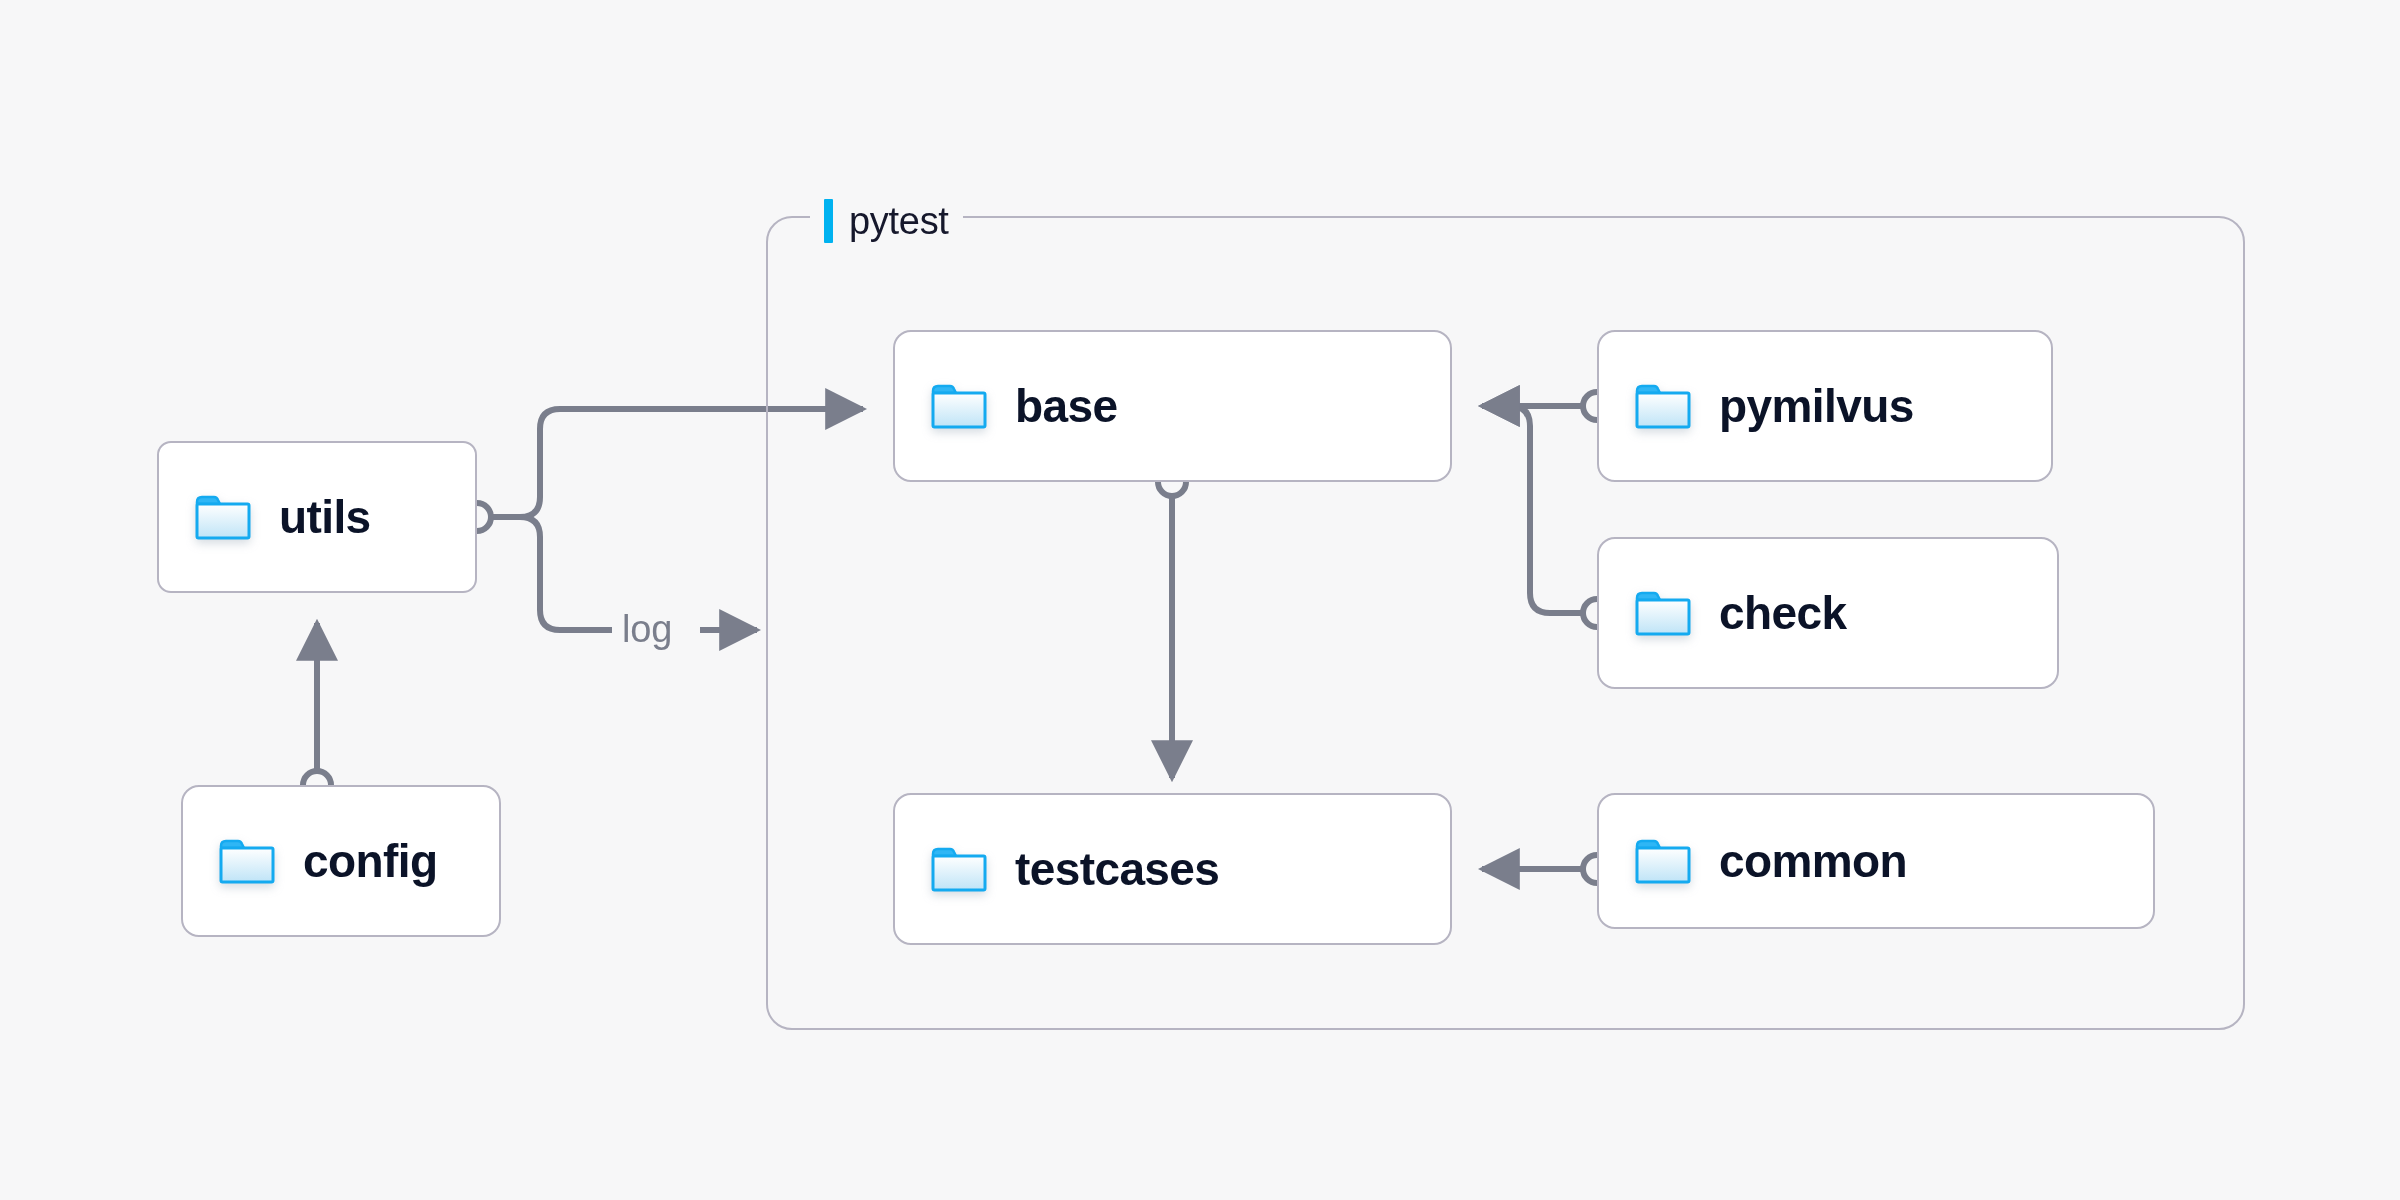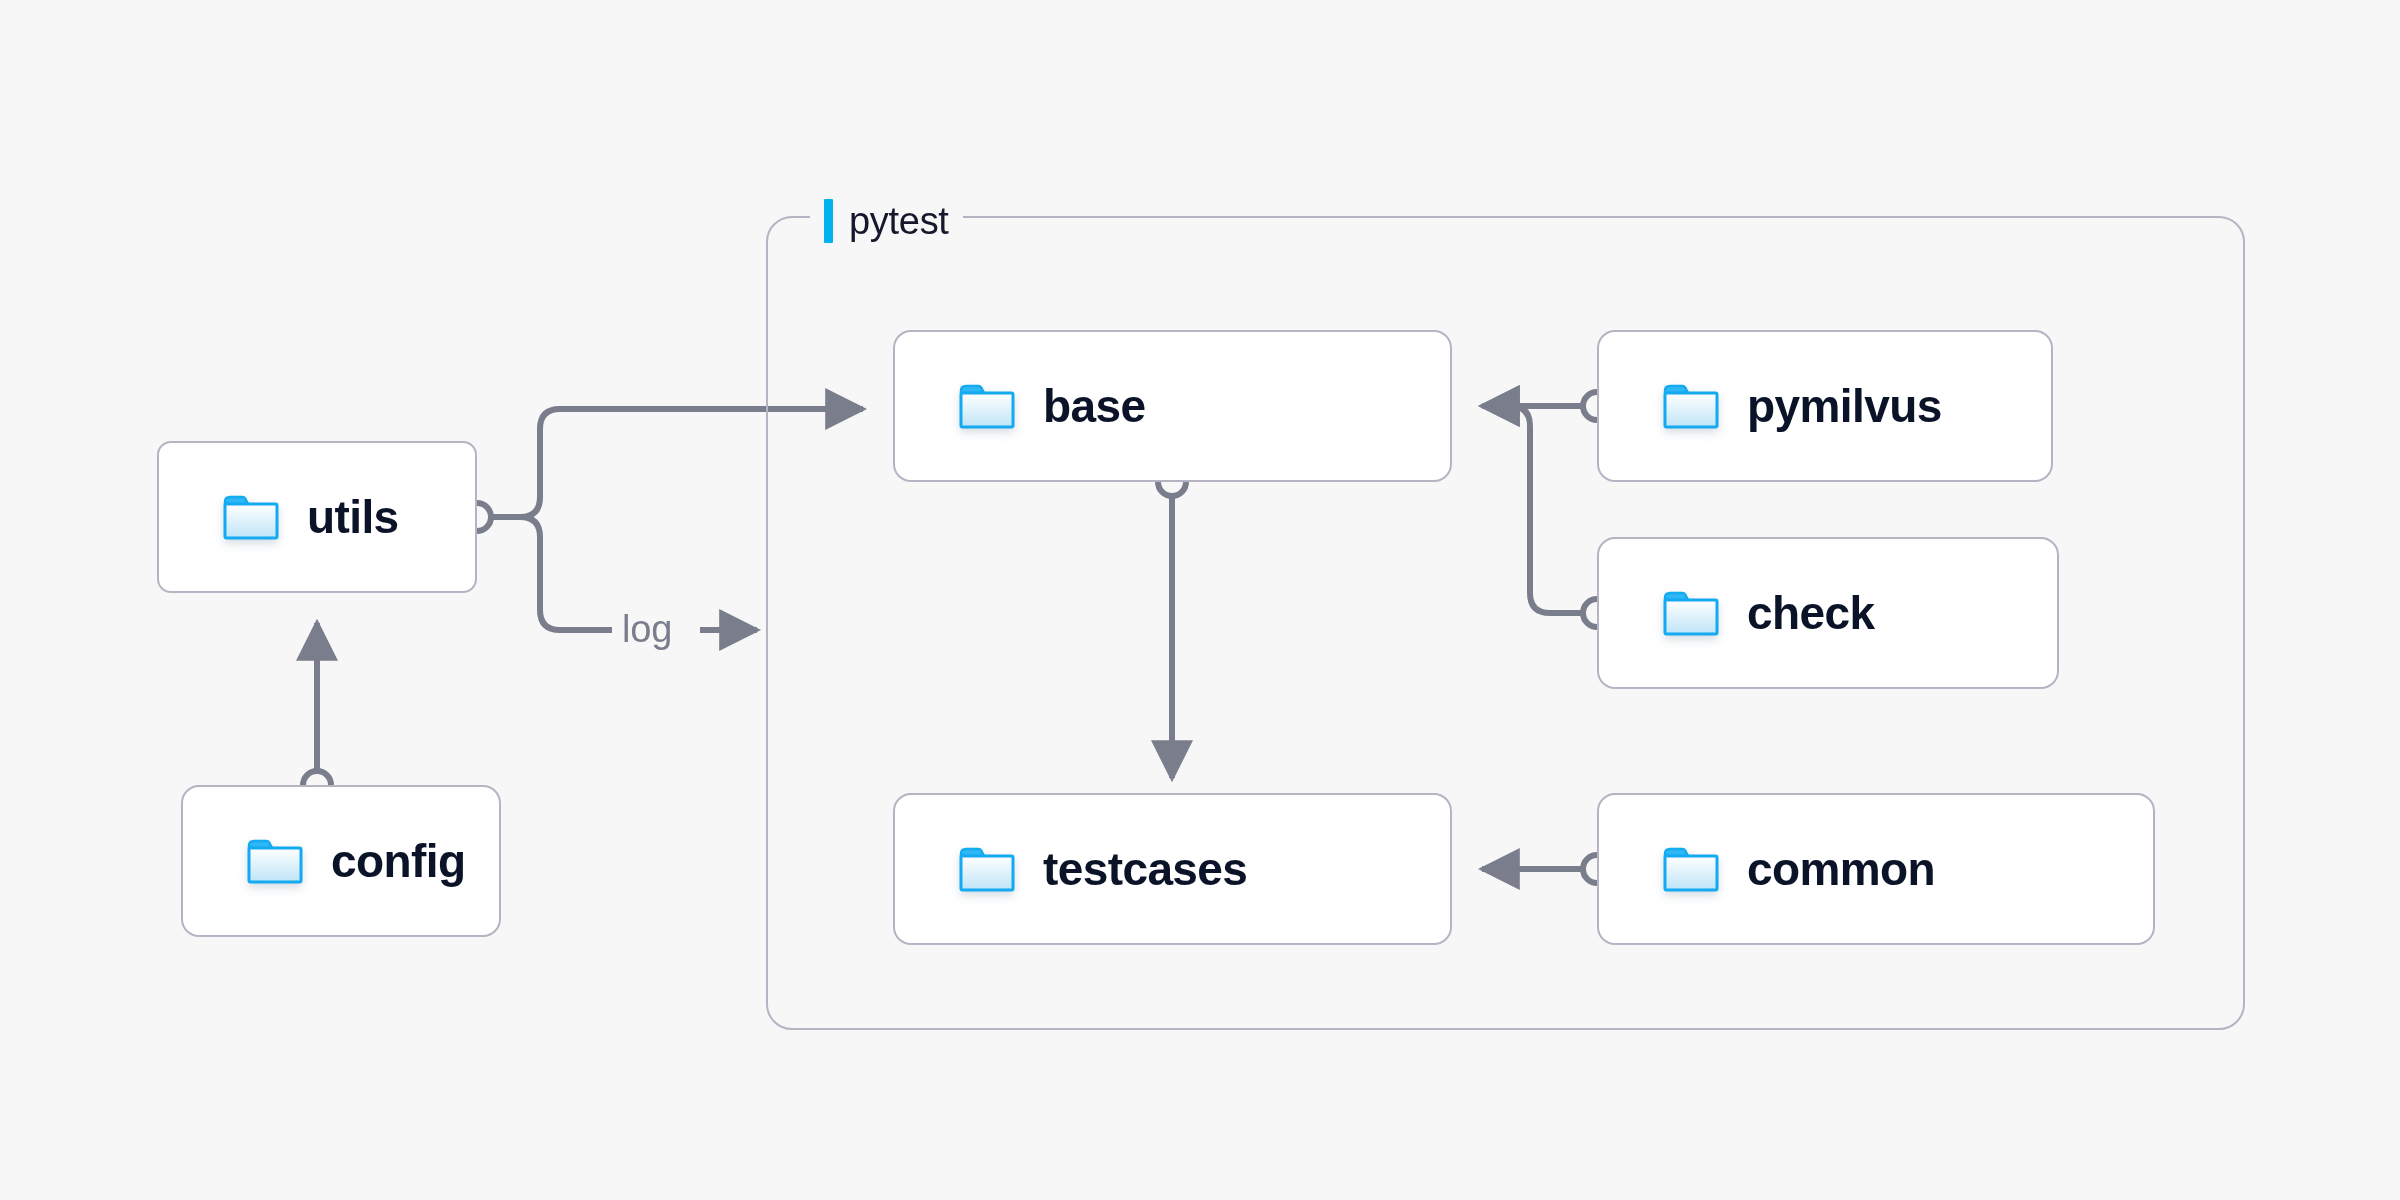--- a/index.html
+++ b/index.html
@@ -58,21 +58,21 @@
   }
   
   .node {
     position: absolute;
     box-sizing: border-box;
     background: #ffffff;
     border: 2px solid #b6b4c2;
     border-radius: 18px;
     display: flex;
     align-items: center;
-    padding-left: 64px;
+    padding-left: 36px;
     gap: 28px;
   }
   .node .label {
     font-size: 46px;
     font-weight: 600;
     color: #0b1328;
     letter-spacing: -0.6px;
     white-space: nowrap;
     line-height: 1;
   }
@@ -200,21 +200,21 @@
   <div class="node" style="left:1597px; top:537px; width:462px; height:152px;">
     <span class="folder-icon">
       <svg viewBox="0 0 56 46" width="56" height="46" xmlns="http://www.w3.org/2000/svg">
         <path d="M2 8 q0-5 5-5 h12 q3 0 4 3 l2 4 h-23 z" fill="#2fb6f5" stroke="#14aaf0" stroke-width="2.5" stroke-linejoin="round"></path>
         <rect x="2" y="10" width="52" height="34" rx="1.5" fill="url(#folderGrad)" stroke="#14aaf0" stroke-width="3"></rect>
       </svg>
     </span>
     <span class="label">check</span>
   </div>
 
-  <div class="node" style="left:1597px; top:793px; width:558px; height:152px;">
+  <div class="node" style="left:1597px; top:793px; width:558px; height:136px;">
     <span class="folder-icon">
       <svg viewBox="0 0 56 46" width="56" height="46" xmlns="http://www.w3.org/2000/svg">
         <path d="M2 8 q0-5 5-5 h12 q3 0 4 3 l2 4 h-23 z" fill="#2fb6f5" stroke="#14aaf0" stroke-width="2.5" stroke-linejoin="round"></path>
         <rect x="2" y="10" width="52" height="34" rx="1.5" fill="url(#folderGrad)" stroke="#14aaf0" stroke-width="3"></rect>
       </svg>
     </span>
     <span class="label">common</span>
   </div>
 
 </div>

